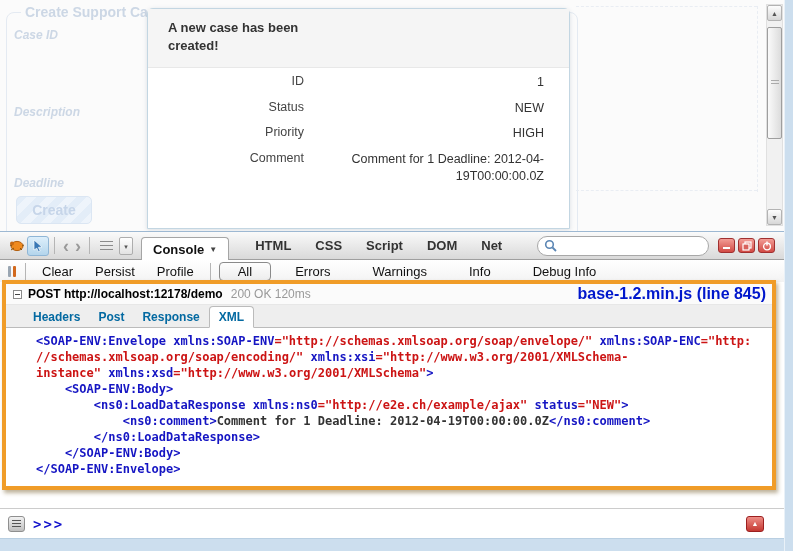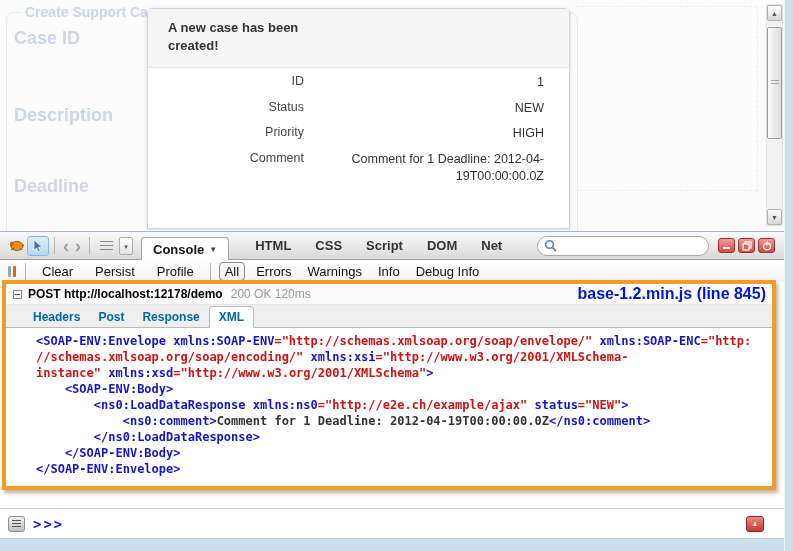--- a/index.html
+++ b/index.html
@@ -3,21 +3,21 @@
 <meta charset="utf-8">
 <style>
   * { margin:0; padding:0; box-sizing:border-box; }
   body { font-family:"Liberation Sans", sans-serif; }
   .screen { position:relative; width:793px; height:551px; overflow:hidden; background:#fff; }
 
   
   .page-area { position:absolute; left:0; top:0; width:784px; height:231px; background:#fbfbfb; overflow:hidden; }
   .faded-fieldset { position:absolute; left:6px; top:12px; width:572px; height:240px; border:1px solid #e4eaf2; border-radius:8px; }
   .faded-legend { position:absolute; left:14px; top:-9px; background:#fbfbfb; padding:0 4px; color:#ccd7e5; font-weight:bold; font-size:14px; }
-  .faded-label { position:absolute; color:#ccd7e5; font-weight:bold; font-size:18px; }
+  .faded-label { position:absolute; color:#ccd7e5; font-weight:bold; font-size:12px;font-style:italic; }
   .faded-create { position:absolute; left:16px; top:196px; width:76px; height:28px; border:1px solid #dbe6f3; border-radius:5px;
       background:repeating-linear-gradient(135deg,#e3edf8 0 7px,#eef4fb 7px 14px); color:#c6d5e9; font-weight:bold; font-size:14px;
       text-align:center; line-height:26px; }
   .dash-v { position:absolute; left:757px; top:6px; height:186px; border-left:1px dashed #e9edf3; }
   .dash-h1 { position:absolute; left:576px; top:6px; width:181px; border-top:1px dashed #e9edf3; }
   .dash-h2 { position:absolute; left:576px; top:190px; width:181px; border-top:1px dashed #e9edf3; }
 
   
   .scrollbar { position:absolute; left:766px; top:4px; width:17px; height:222px; background:#f1f1f1; border:1px solid #e0e0e0; }
   .sb-btn { position:absolute; left:0; width:15px; height:16px; background:linear-gradient(#fdfdfd,#d7d7d7); border:1px solid #b3b3b3;
@@ -68,21 +68,21 @@
   .win-btns { display:flex; gap:3px; margin:0 4px 0 9px; }
   .win-btn { width:17px; height:15px; border:1px solid #a03030; border-radius:3px; background:linear-gradient(#f29d96,#d24a44);
       display:flex; align-items:center; justify-content:center; cursor:pointer; }
 
   .fb-filterbar { display:flex; align-items:center; height:22px; padding:0 4px; background:linear-gradient(#ffffff,#f3f3f3);
       font-size:13px; color:#111; }
   .pause-icon { display:flex; gap:2px; margin:0 4px; }
   .pause-icon i { display:block; width:3px; height:11px; border-radius:1px; }
   .pause-b1 { background:#9aa6b2; } .pause-b2 { background:#d2691e; }
   .filter-item { padding:0 11px; cursor:pointer; }
-  .filter-toggle { padding:1px 5px; margin:0 3px; cursor:pointer; }
+  .filter-toggle { padding:1px 18px; margin:0 3px; cursor:pointer; }
   .filter-toggle.active { border:1px solid #8a8a8a; border-radius:4px; background:linear-gradient(#fdfdfd,#ededed); }
 
   
   .highlight-box { position:absolute; left:2px; top:49px; width:774px; height:210px; border:4px solid #f09c28;
       box-shadow:2px 3px 4px rgba(110,85,30,.45); background:#fff; overflow:hidden; }
 
   .request-row { display:flex; align-items:center; height:21px; background:#fbfbfb; border-bottom:1px solid #e7e7e7; font-size:12px; }
   .expander { width:9px; height:9px; border:1px solid #8a8a8a; background:#fff; margin:0 6px 0 7px; position:relative; cursor:pointer; }
   .expander::before { content:""; position:absolute; left:1px; top:3px; width:5px; height:1px; background:#444; }
   .req-url { font-weight:bold; color:#000; }
@@ -111,20 +111,21 @@
 
 <div class="screen">
 
   <div class="page-area">
     <div class="faded-fieldset">
       <div class="faded-legend">Create Support Ca</div>
     </div>
     <div class="faded-label" style="left:14px; top:28px;">Case ID</div>
     <div class="faded-label" style="left:14px; top:105px;">Description</div>
     <div class="faded-label" style="left:14px; top:176px;">Deadline</div>
+    <div class="faded-create">Create</div>
     <div class="dash-v"></div>
     <div class="dash-h1"></div>
     <div class="dash-h2"></div>
 
     <div class="scrollbar">
       <div class="sb-btn sb-up">▲</div>
       <div class="sb-thumb">
           <div class="sb-grip"></div>
         </div>
       <div class="sb-btn sb-down">▼</div>

